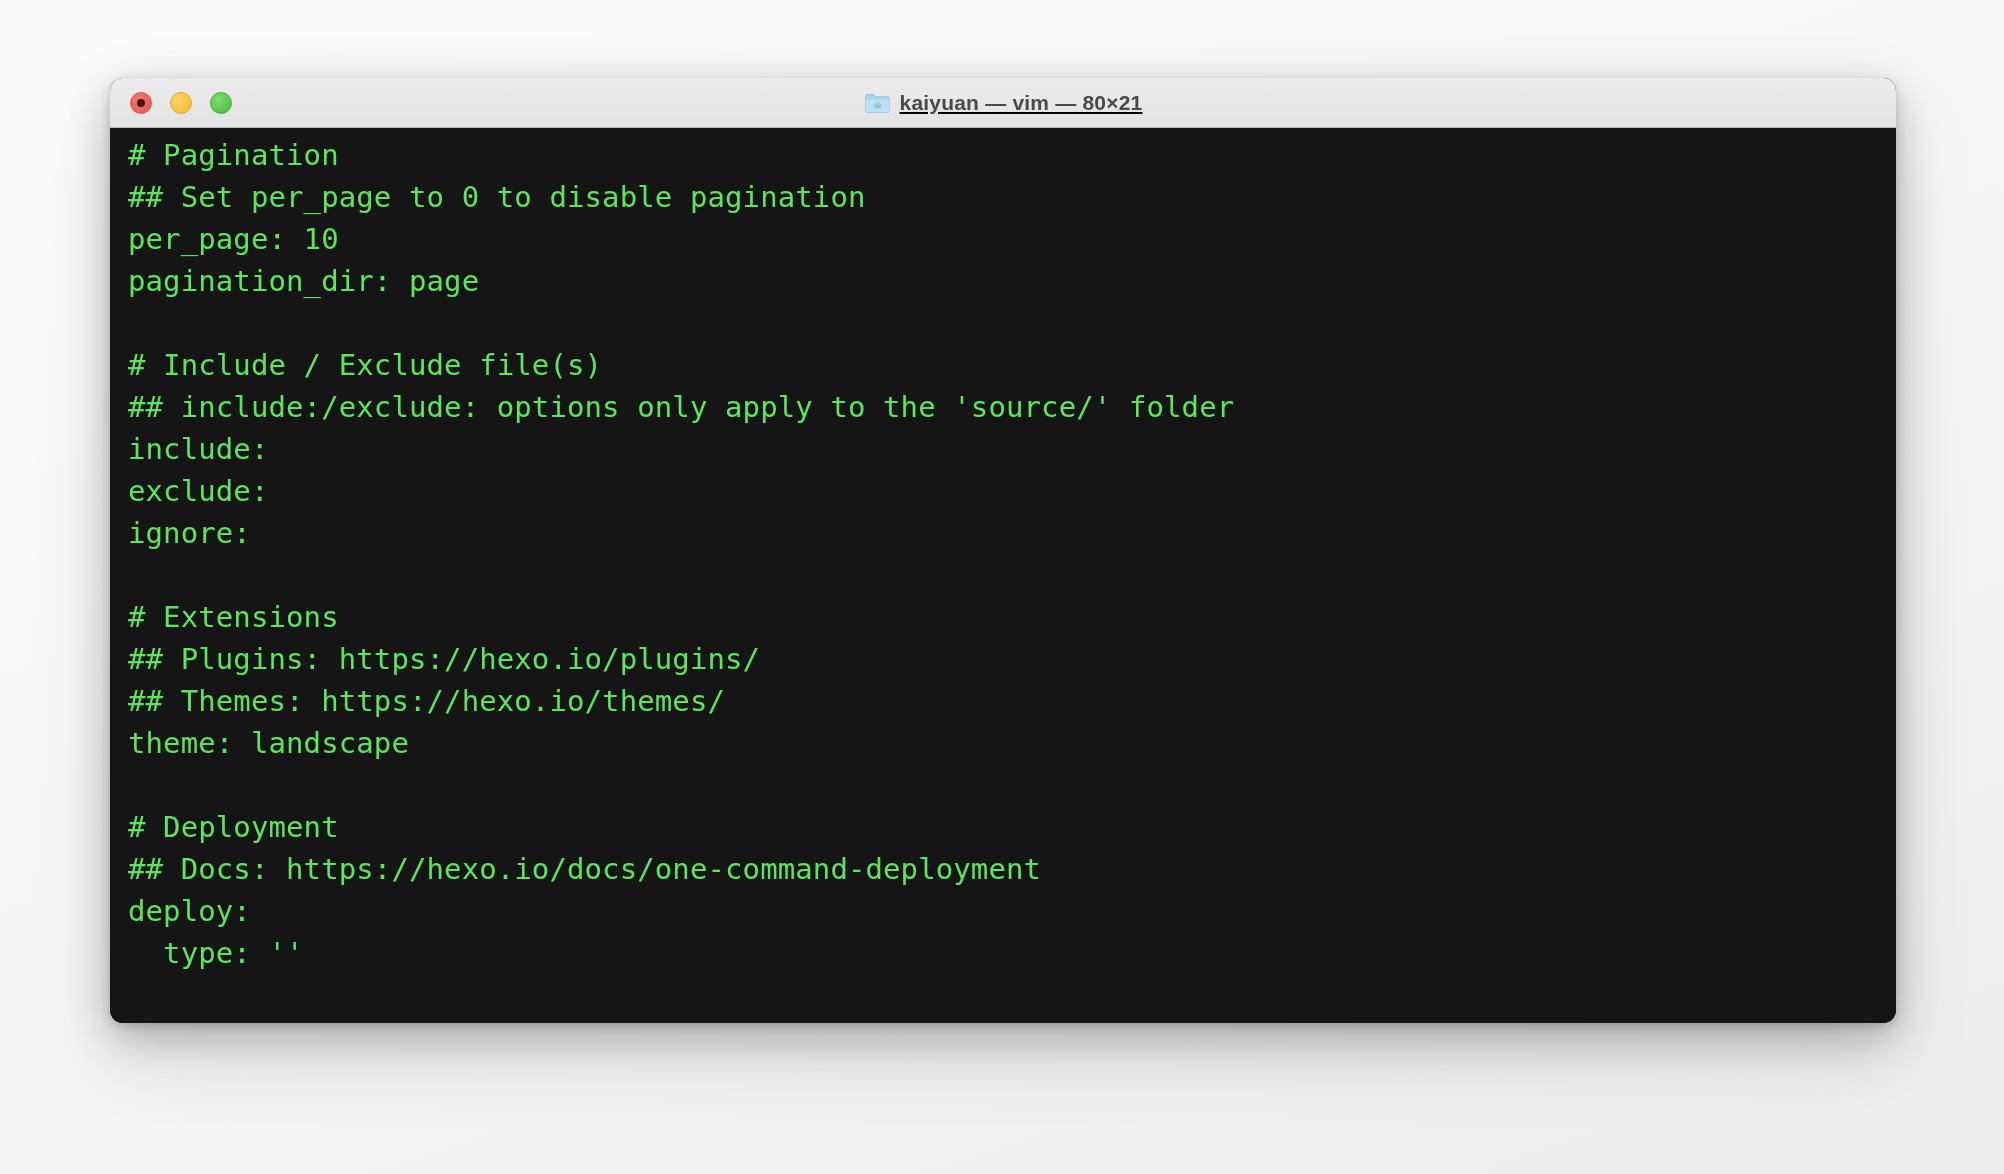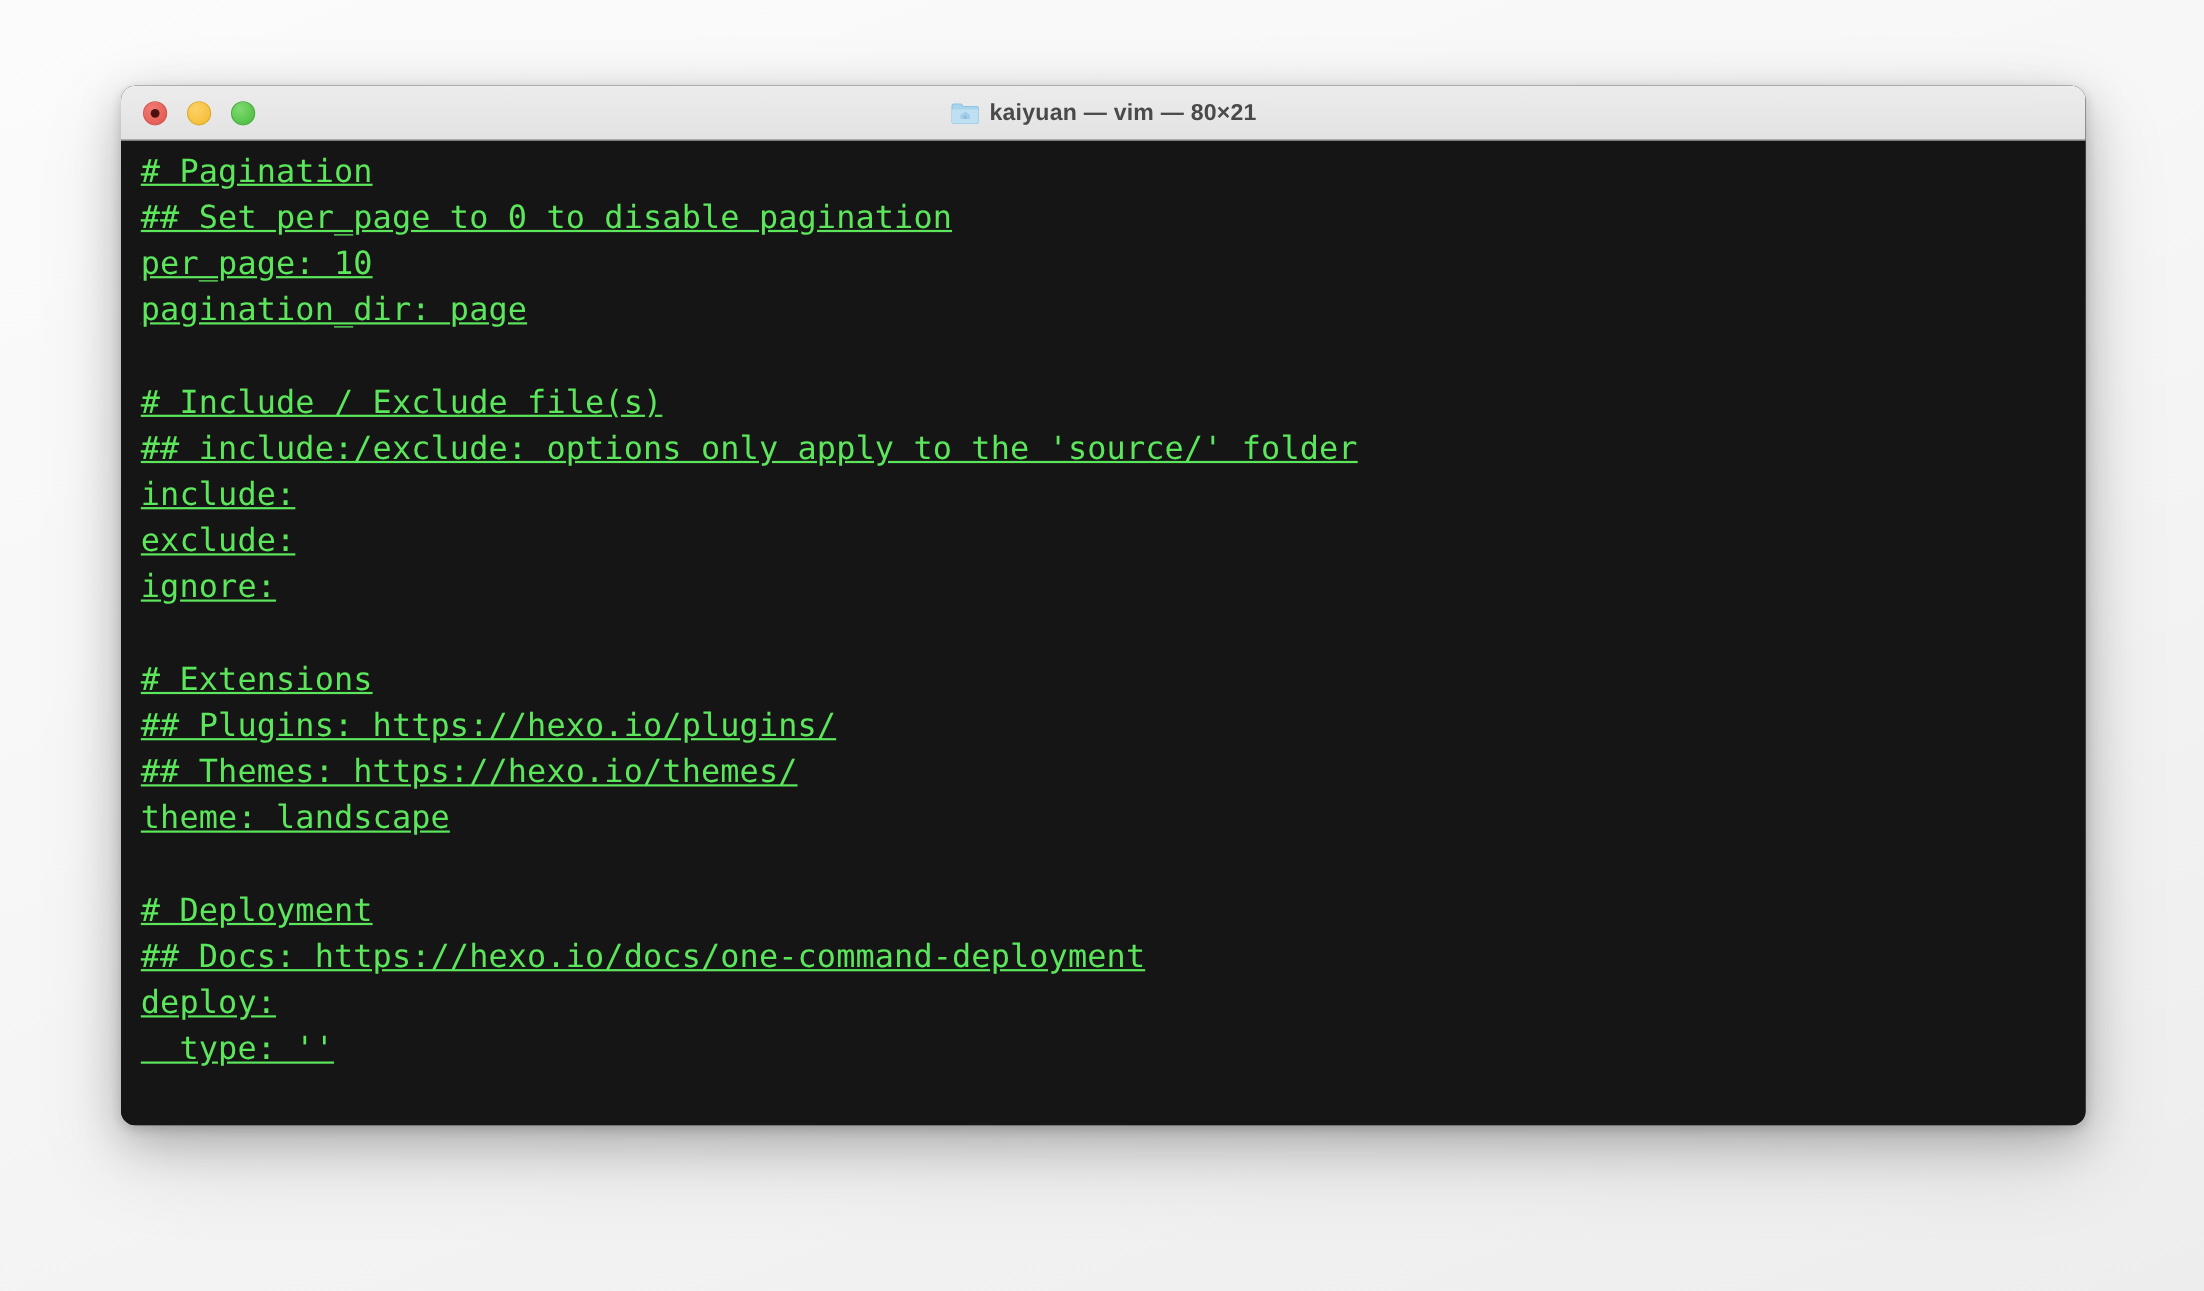--- a/index.html
+++ b/index.html
@@ -96,20 +96,21 @@
     position: absolute;
     left: 0;
     right: 0;
     top: 0;
     height: 50px;
     display: flex;
     align-items: center;
     justify-content: center;
     gap: 9px;
     pointer-events: none;
+    text-decoration: underline;
   }
   #folder-icon {
     width: 27px;
     height: 23px;
     flex: none;
     display: block;
   }
   #title-text {
     font-family: "Liberation Sans", sans-serif;
     font-size: 21px;
@@ -133,21 +134,20 @@
     font-size: 29px;
     line-height: 42px;
     color: #5ce65c;
     white-space: pre;
     padding-left: 18px;
     letter-spacing: 0.1px;
   }
   .row {
     height: 42px;
     white-space: pre;
-    text-decoration: underline;
   }
 </style>
 </head>
 <body>
 
 <div id="desktop">
 
   <div id="window">
 
     <div id="titlebar">

